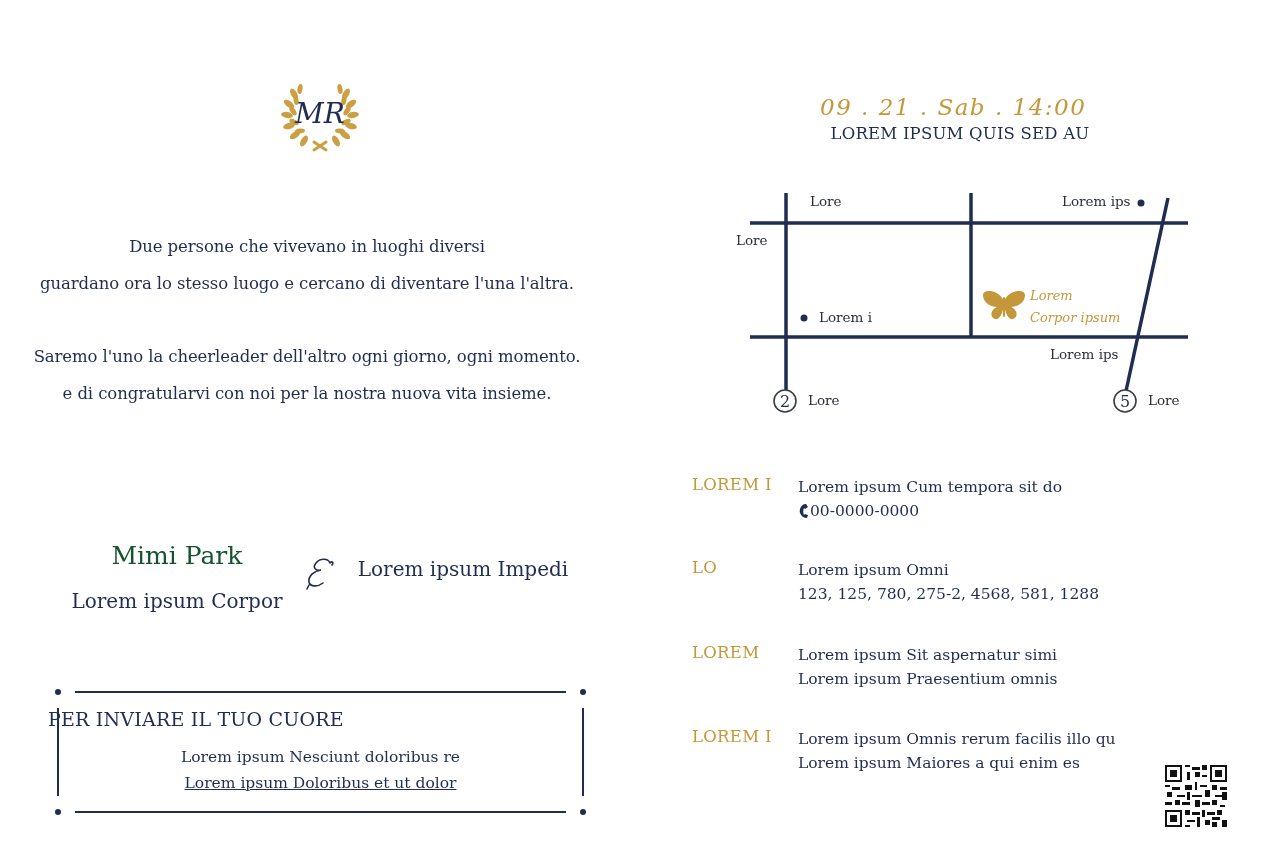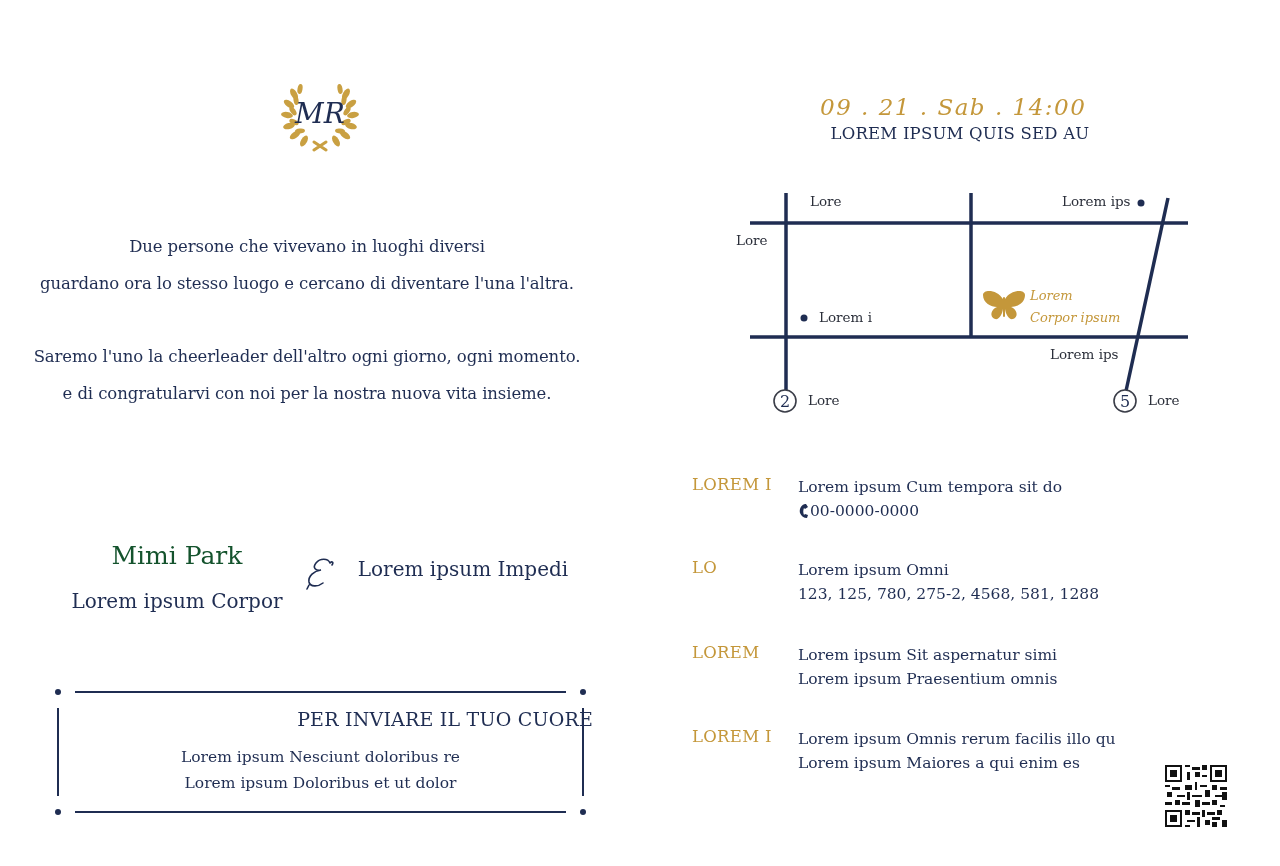--- a/index.html
+++ b/index.html
@@ -18,24 +18,24 @@
     .person .pname { font-size: 25px; color: #14532d; line-height: 32px; }
     .person .prole { font-size: 20px; line-height: 30px; margin-top: 14px; }
     #person-left { left: 57px; top: 540px; }
     #person-right { left: 343px; top: 540px; }
     #ampersand { left: 300px; top: 555px; width: 40px; height: 36px; }
 
     #message-box { left: 48px; top: 682px; width: 545px; height: 140px; }
     .mb-line-h { position: absolute; height: 2px; background: #1f2d52; left: 27px; right: 27px; }
     .mb-line-v { position: absolute; width: 2px; background: #1f2d52; top: 26px; bottom: 26px; }
     .mb-dot { position: absolute; width: 6px; height: 6px; border-radius: 50%; background: #1f2d52; }
-    #mb-title { position: absolute; left: 0; right: 0; top: 26px; text-align: right; font-size: 19px; letter-spacing: 0.2px; }
+    #mb-title { position: absolute; left: 0; right: 0; top: 26px; text-align: left; font-size: 19px; letter-spacing: 0.2px; }
     .mb-text { position: absolute; left: 0; right: 0; text-align: center; font-size: 15.5px; }
     #mb-text1 { top: 66px; }
-    #mb-text2 { top: 92px; }
+    #mb-text2 { top: 92px; text-decoration: underline; }
 
     
     #event-date { left: 820px; top: 94px; width: 280px; text-align: left; font-family: "DejaVu Serif", serif; font-style: italic; font-size: 23px; color: #c4973a; letter-spacing: 1.5px; }
     #event-venue { left: 800px; top: 124px; width: 320px; text-align: center; font-size: 16.5px; letter-spacing: 0.2px; }
 
     #map { left: 730px; top: 185px; width: 470px; height: 240px; }
     .map-label { position: absolute; font-size: 13.5px; color: #2b2f3a; white-space: nowrap; }
     .map-gold { position: absolute; font-style: italic; font-size: 13px; color: #c4973a; white-space: nowrap; }
 
     .info-row { position: absolute; left: 692px; width: 440px; }

